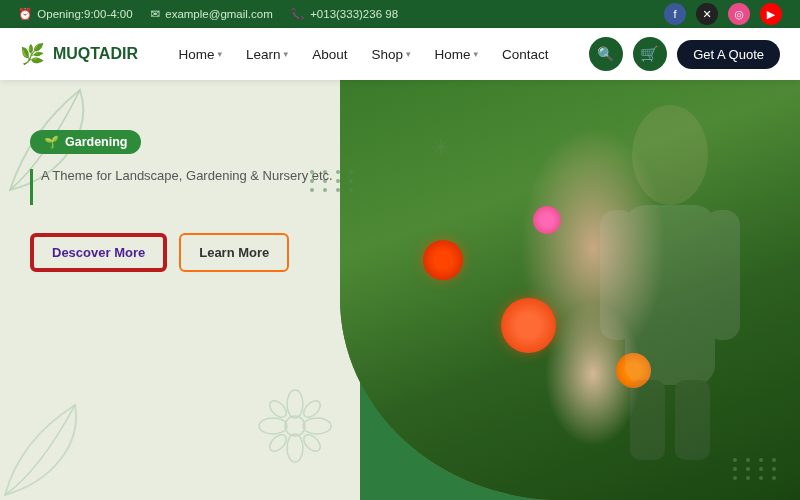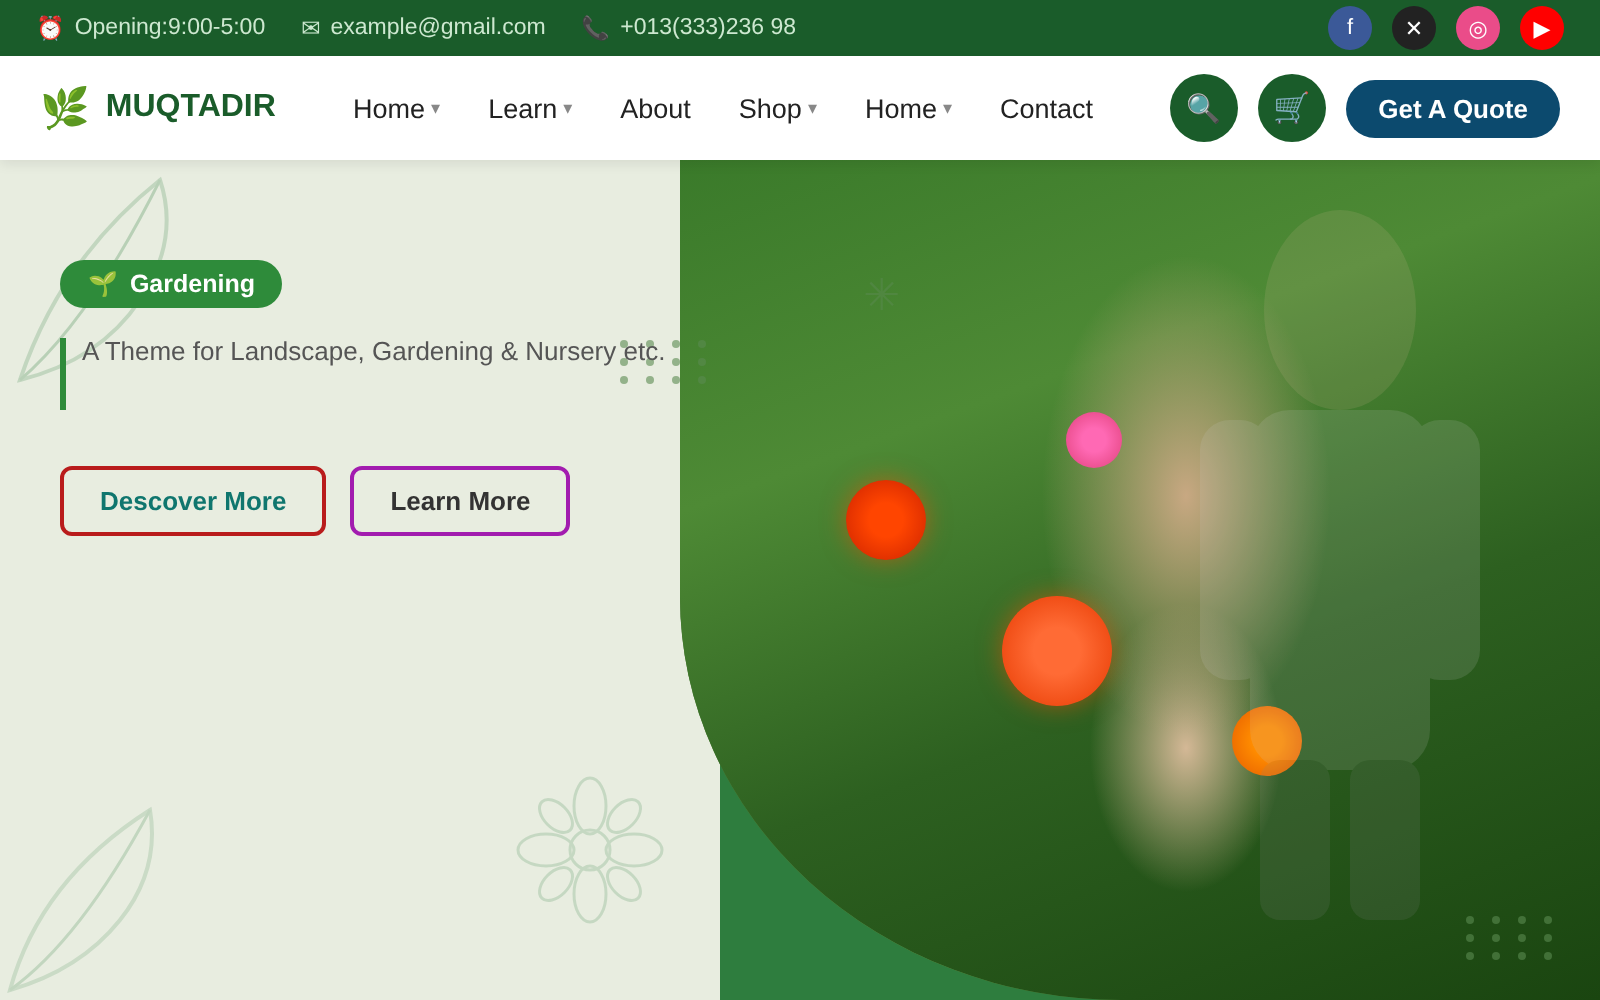--- a/index.html
+++ b/index.html
@@ -53,22 +53,22 @@
     .nav-right { display: flex; align-items: center; gap: 10px; }
     .search-btn {
       width: 34px; height: 34px; border-radius: 50%; background: #1a5c2a;
       color: white; border: none; cursor: pointer; display: flex; align-items: center; justify-content: center; font-size: 14px;
     }
     .cart-btn {
       width: 34px; height: 34px; border-radius: 50%; background: #1a5c2a;
       color: white; border: none; cursor: pointer; display: flex; align-items: center; justify-content: center; font-size: 15px;
     }
     .quote-btn {
-      background: #0c4a6e; color: white; border: none; border-radius: 20px;
-      padding: 7px 16px; font-size: 13px; cursor: pointer; font-weight: 700;
+      background: #0f172a; color: white; border: none; border-radius: 20px;
+      padding: 7px 16px; font-size: 13px; cursor: pointer; font-weight: 400;
     }
 
     
     .hero {
       position: relative;
       height: 420px;
       background: #e8ede0;
       overflow: hidden;
     }
 
@@ -174,44 +174,44 @@
       display: flex; align-items: flex-start; gap: 8px;
       font-size: 13px; color: #555; margin-bottom: 28px;
       padding-left: 0;
     }
     .hero-subtitle-bar {
       width: 3px; height: 36px; background: #2e8b3a;
       flex-shrink: 0; margin-top: 1px;
     }
     .hero-buttons { display: flex; gap: 12px; }
     .btn-outline {
-      border: 2px solid #b91c1c; color: #0f766e; background: transparent;
+      border: 4px solid #b91c1c; color: #4c1d95; background: transparent;
       padding: 8px 18px; border-radius: 6px; font-size: 13px;
       font-weight: 600; cursor: pointer;
     }
     .btn-learn {
-      border: 2px solid #a21caf; color: #333; background: transparent;
+      border: 2px solid #f97316; color: #333; background: transparent;
       padding: 8px 18px; border-radius: 6px; font-size: 13px;
       font-weight: 600; cursor: pointer;
     }
 
     
     .flower-outline {
       position: absolute; z-index: 2; opacity: 0.18;
     }
     .flower-outline svg { stroke: #2e7d3e; fill: none; stroke-width: 1.5; }
   </style>
 </head>
 <body>
 
 <div class="top-bar">
   <div class="top-bar-left">
     <div class="top-bar-item">
       <span>⏰</span>
-      <span>Opening:9:00-5:00</span>
+      <span>Opening:9:00-4:00</span>
     </div>
     <div class="top-bar-item">
       <span>✉</span>
       <span>example@gmail.com</span>
     </div>
     <div class="top-bar-item">
       <span>📞</span>
       <span>+013(333)236 98</span>
     </div>
   </div>

